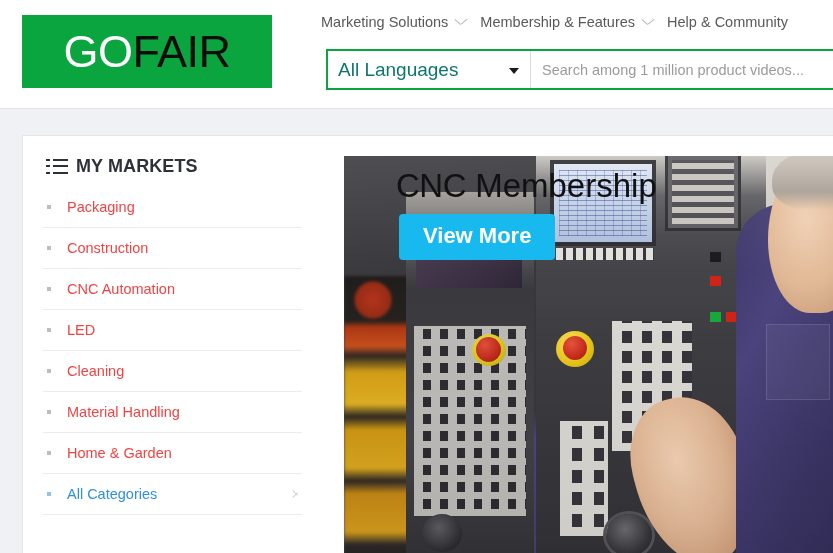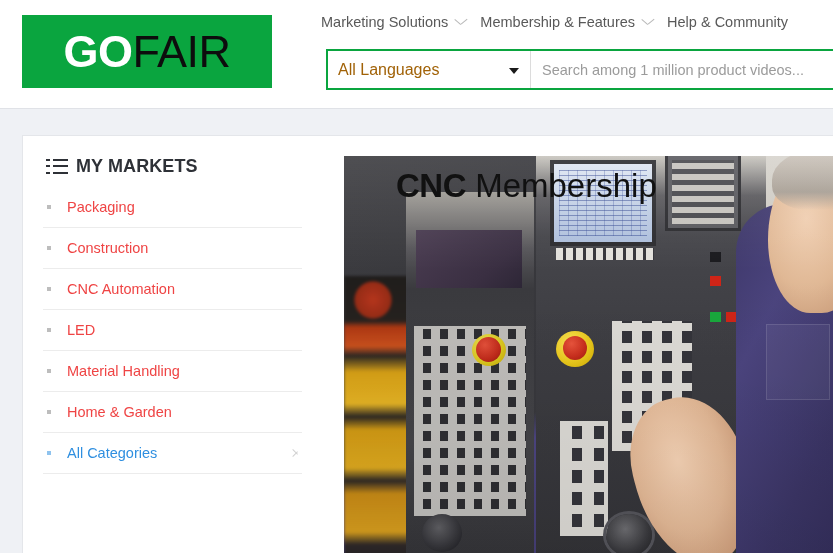--- a/index.html
+++ b/index.html
@@ -43,21 +43,21 @@
     overflow: hidden;
   }
   .logo-text {
     font-size: 45px;
     letter-spacing: -0.5px;
     line-height: 1;
     white-space: nowrap;
   }
   .logo-go {
     color: #ffffff;
-    font-weight: 700;
+    font-weight: 400;
   }
   .logo-fair {
     color: #0d0d0d;
     font-weight: 400;
     text-align: center;
   }
 
   .topnav {
     position: absolute;
     left: 321px; top: 12px;
@@ -105,22 +105,22 @@
   .lang-select {
     position: relative;
     width: 203px;
     flex: 0 0 203px;
     display: flex;
     align-items: center;
     border-right: 1px solid #dcdcdc;
     cursor: pointer;
   }
   .lang-label {
-    font-size: 16px;
-    color: #a16207;
+    font-size: 19px;
+    color: #0f766e;
     padding-left: 10px;
   }
   .caret {
     position: absolute;
     right: 11px; top: 50%;
     margin-top: -2px;
     width: 0; height: 0;
     border-left: 5px solid transparent;
     border-right: 5px solid transparent;
     border-top: 6px solid #1a1a1a;
@@ -476,21 +476,21 @@
 
   .banner-title {
     position: absolute;
     left: 52px; top: 10px;
     font-size: 33px;
     color: #111111;
     line-height: 40px;
     white-space: nowrap;
     z-index: 5;
   }
-  .banner-title .b { font-weight: 700; letter-spacing: -0.5px; }
+  .banner-title .b { font-weight: 400; letter-spacing: -0.5px; }
   .banner-title .n { font-weight: 400; letter-spacing: 0px; }
 
   .view-more {
     position: absolute;
     left: 55px; top: 58px;
     z-index: 5;
     background: #18b9ef;
     color: #ffffff;
     font-size: 22px;
     font-weight: 700;
@@ -560,20 +560,24 @@
           <span class="bullet"></span>
           <span>Construction</span>
         </li>
         <li class="market-item">
           <span class="bullet"></span>
           <span>CNC Automation</span>
         </li>
         <li class="market-item">
           <span class="bullet"></span>
           <span>LED</span>
+        </li>
+        <li class="market-item">
+          <span class="bullet"></span>
+          <span>Cleaning</span>
         </li>
         <li class="market-item">
           <span class="bullet"></span>
           <span>Material Handling</span>
         </li>
         <li class="market-item">
           <span class="bullet"></span>
           <span>Home &amp; Garden</span>
         </li>
         <li class="market-item is-link">
@@ -609,17 +613,18 @@
         </div>
         <div class="hand"></div>
         <div class="shirt"></div>
         <div class="face"></div>
         <div class="hair"></div>
         <div class="banner-sheen"></div>
       </div>
 
       <div class="banner-title"><span class="b">CNC</span><span class="n"> Membership</span></div>
 
+      <button class="view-more">View More</button>
     </div>
 
   </div>
 
 </div>
 
 </body></html>

